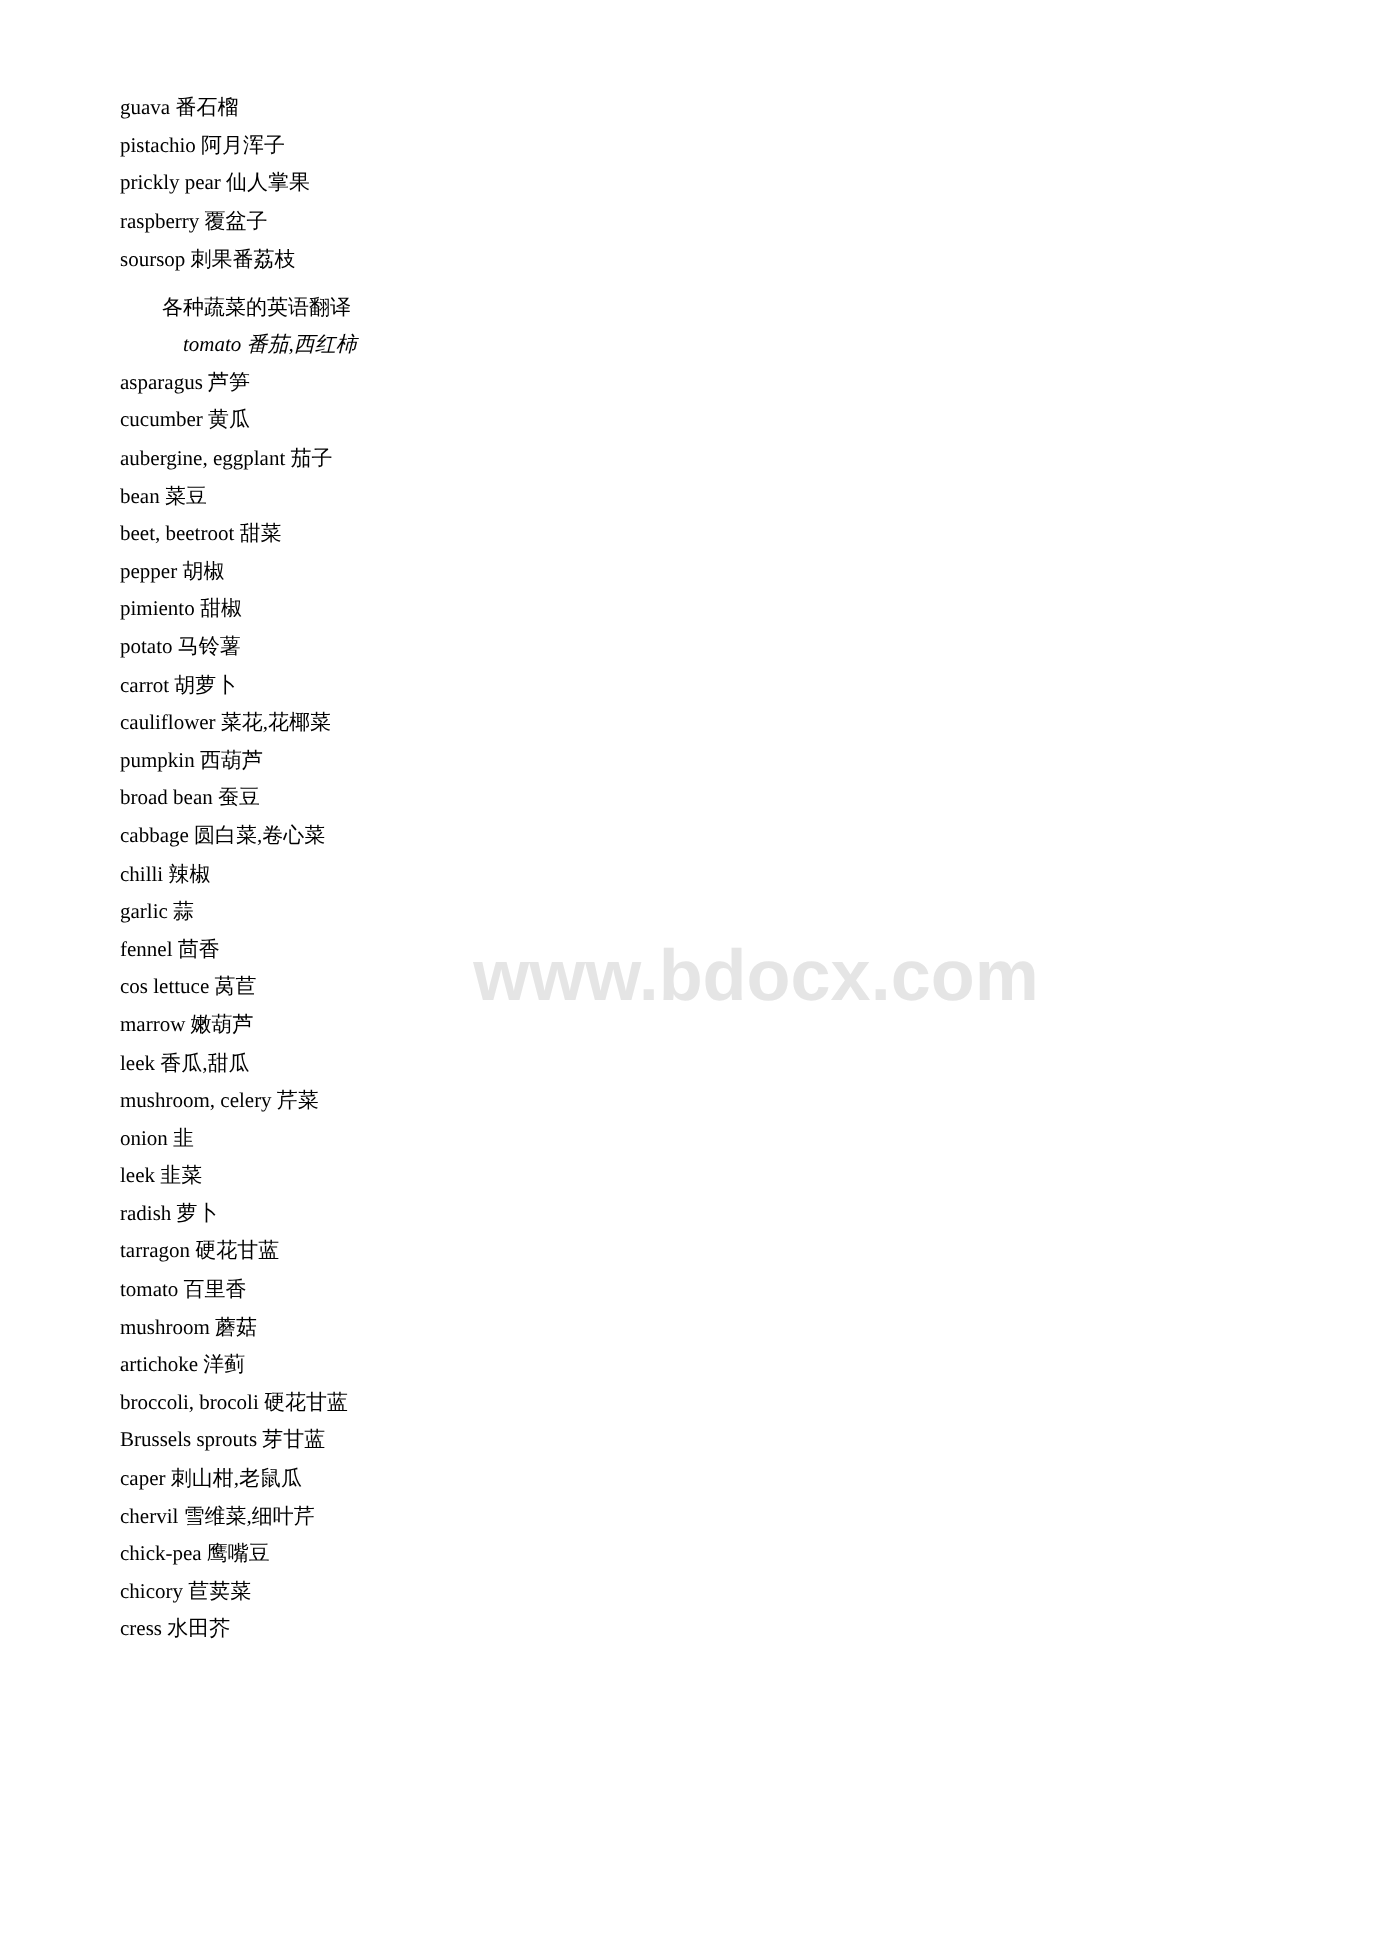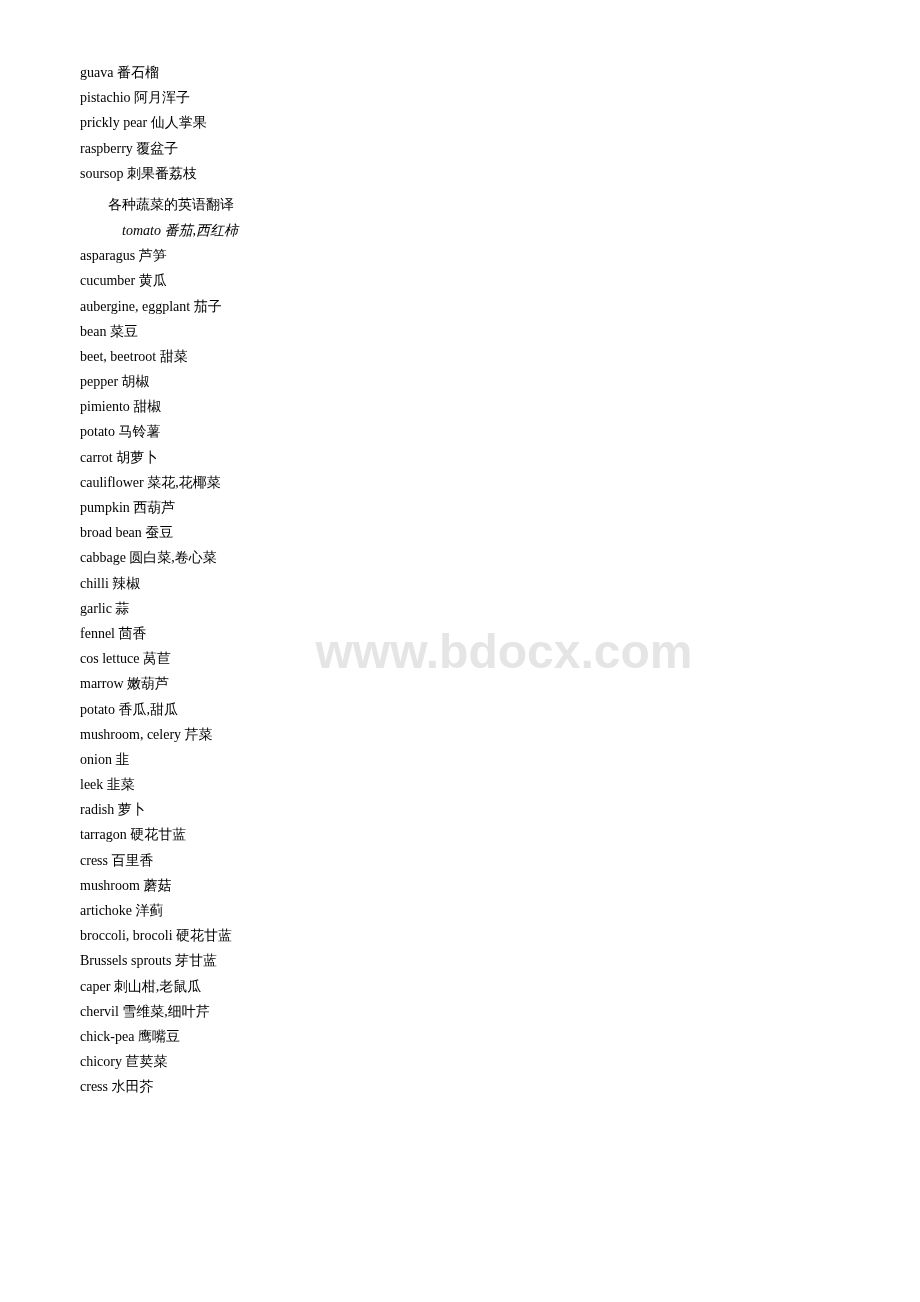--- a/index.html
+++ b/index.html
@@ -78,27 +78,27 @@
       <span class="line">carrot 胡萝卜</span>
       <span class="line">cauliflower 菜花,花椰菜</span>
       <span class="line">pumpkin 西葫芦</span>
       <span class="line">broad bean 蚕豆</span>
       <span class="line">cabbage 圆白菜,卷心菜</span>
       <span class="line">chilli 辣椒</span>
       <span class="line">garlic 蒜</span>
       <span class="line">fennel 茴香</span>
       <span class="line">cos lettuce 莴苣</span>
       <span class="line">marrow 嫩葫芦</span>
-      <span class="line">potato 香瓜,甜瓜</span>
+      <span class="line">leek 香瓜,甜瓜</span>
       <span class="line">mushroom, celery 芹菜</span>
       <span class="line">onion 韭</span>
       <span class="line">leek 韭菜</span>
       <span class="line">radish 萝卜</span>
       <span class="line">tarragon 硬花甘蓝</span>
-      <span class="line">cress 百里香</span>
+      <span class="line">tomato 百里香</span>
       <span class="line">mushroom 蘑菇</span>
       <span class="line">artichoke 洋蓟</span>
       <span class="line">broccoli, brocoli 硬花甘蓝</span>
       <span class="line">Brussels sprouts 芽甘蓝</span>
       <span class="line">caper 刺山柑,老鼠瓜</span>
       <span class="line">chervil 雪维菜,细叶芹</span>
       <span class="line">chick-pea 鹰嘴豆</span>
       <span class="line">chicory 苣荬菜</span>
       <span class="line">cress 水田芥</span>
     </div>

